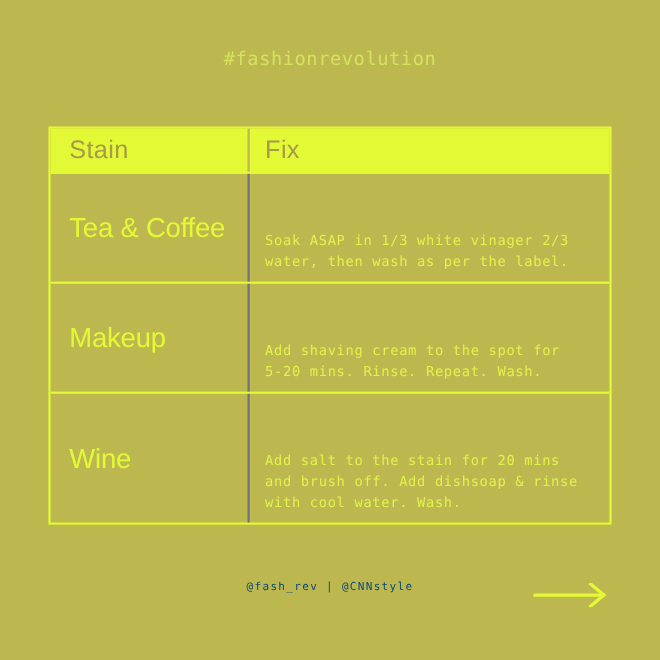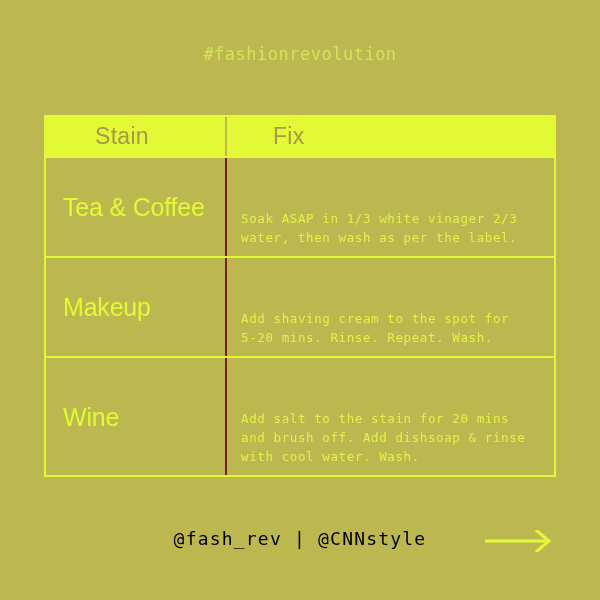--- a/index.html
+++ b/index.html
@@ -51,21 +51,21 @@
   }
   .trow:last-child {
     border-bottom: none;
   }
   .thead {
     background: #e4f935;
   }
   .cell-stain {
     width: 181px;
     flex: 0 0 181px;
-    border-right: 2px solid #7f1d1d;
+    border-right: 2px solid #737373;
     box-sizing: border-box;
     display: flex;
     align-items: center;
     padding: 6px 0 6px 17px;
   }
   .cell-fix {
     flex: 1 1 auto;
     box-sizing: border-box;
     display: flex;
     align-items: center;
@@ -80,21 +80,20 @@
     border-right: 2px solid #bcb84f;
   }
 
   .head-label {
     font-family: "Liberation Sans", sans-serif;
     font-size: 23px;
     font-weight: 400;
     color: #a39a4a;
     letter-spacing: 0.3px;
     line-height: 1.1;
-    margin-left: 32px;
   }
   .stain-label {
     font-family: "Liberation Sans", sans-serif;
     font-size: 25px;
     font-weight: 400;
     color: #e4f935;
     line-height: 1.12;
     letter-spacing: -0.2px;
   }
   .fix-text {
@@ -115,23 +114,23 @@
     width: 600px;
     height: 30px;
   }
   .handles {
     position: absolute;
     left: 0;
     top: 0;
     width: 600px;
     text-align: center;
     font-family: "DejaVu Sans Mono", monospace;
-    font-size: 18px;
+    font-size: 10px;
     letter-spacing: 1.2px;
-    color: #000000;
+    color: #0c4a6e;
     white-space: nowrap;
   }
   .arrow {
     position: absolute;
     left: 485px;
     top: 2px;
     width: 68px;
     height: 22px;
   }
 </style>

